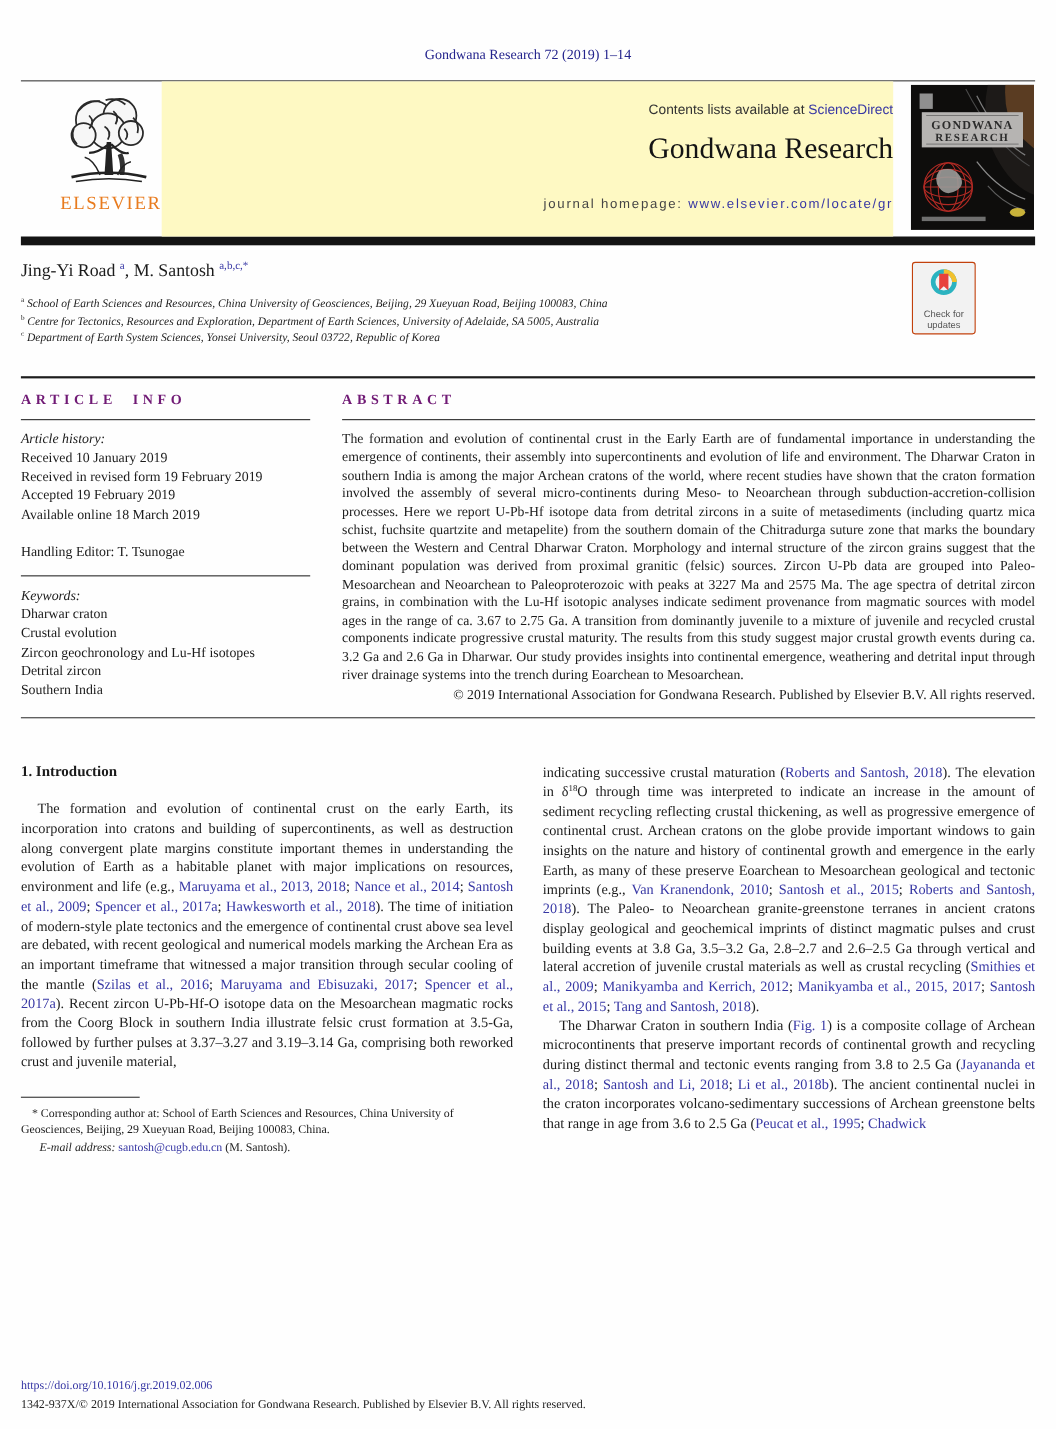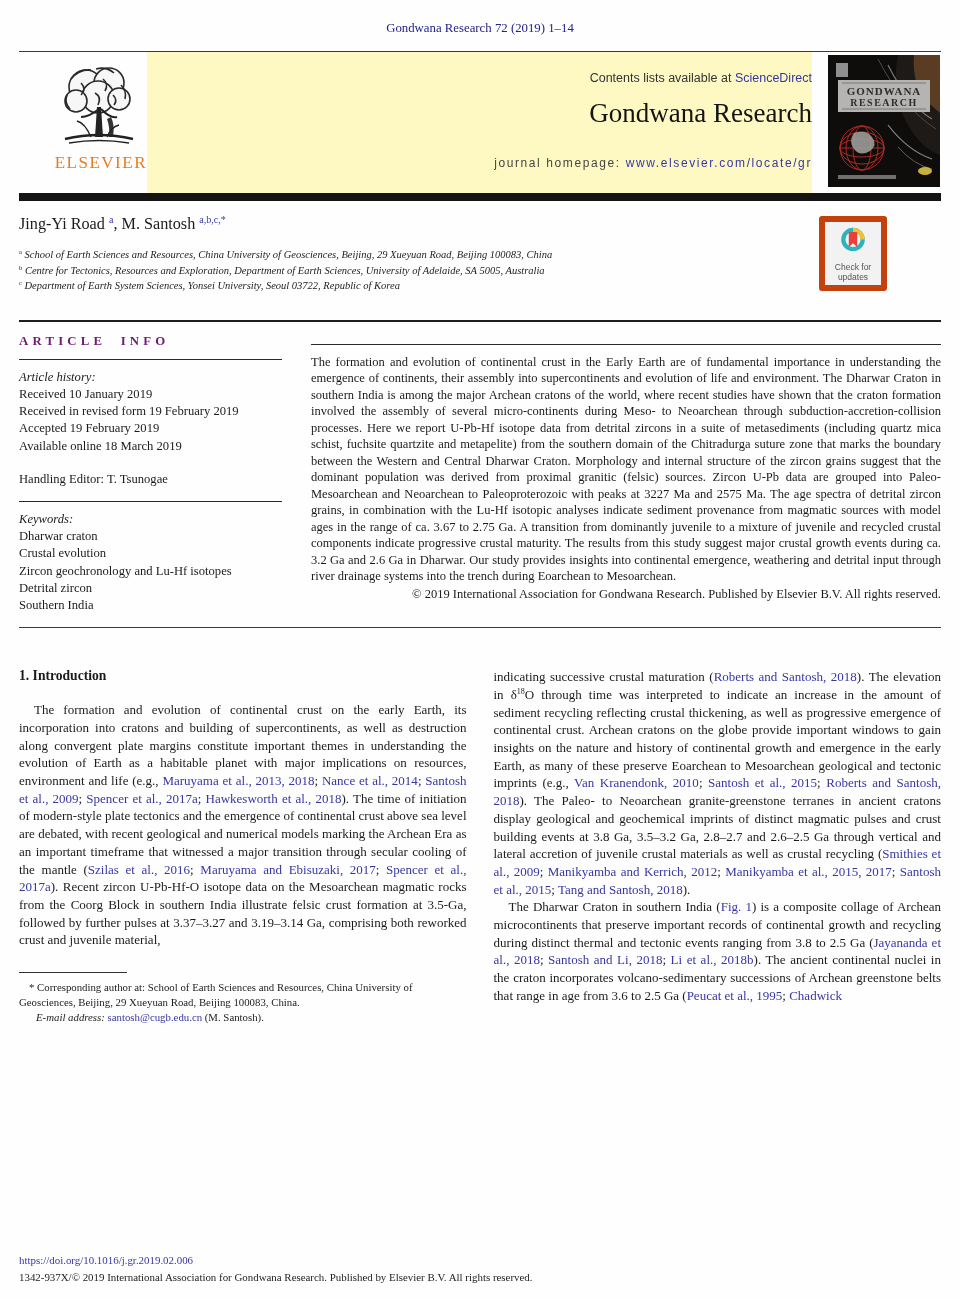--- a/index.html
+++ b/index.html
@@ -1,18 +1,18 @@
 <!DOCTYPE html>
 <html lang="en"><head>
 <meta charset="utf-8">
 <style>
   html,body{margin:0;padding:0;background:#ffffff;}
   .page{width:960px;height:1299px;position:relative;background:#fefefe;overflow:hidden;
         font-family:"Liberation Serif",serif;color:#1b1b1b;}
-  .content{padding:0 19px;position:relative;}
+  .content{padding:0 19px;position:relative;margin-top:22px;}
 
   
   .cite-line{padding-top:21px;text-align:center;font-size:12.8px;color:#23238c;}
   .rule-thin{height:1px;background:#3a3a3a;margin-top:15px;}
   .rule-med{height:2px;background:#1d1d1d;}
   .rule-sec-bottom{height:1px;background:#3a3a3a;}
 
   
   .masthead{display:flex;align-items:stretch;height:141px;}
   .logo-col{width:128px;display:flex;flex-direction:column;align-items:flex-end;padding-top:5px;}
@@ -23,21 +23,21 @@
   .lk{color:#3737a4;}
   .journal-name{font-size:27px;color:#141414;margin-top:13px;}
   .homepage-line{margin-top:27px;font-family:"Liberation Sans",sans-serif;font-size:12px;
                  letter-spacing:1.6px;color:#454545;padding-left:12px;}
   .cover-col{width:114px;display:flex;align-items:flex-start;justify-content:center;padding-top:3px;}
   .bar-thick{height:8px;background:#141414;}
 
   
   .title-block{position:relative;}
   .paper-title{font-size:23.5px;line-height:30.5px;font-weight:500;margin:50px 0 0 0;max-width:800px;}
-  .badge{position:absolute;right:54px;top:1px;width:52px;background:#f2f2f2;border:6px solid #c2410c;
+  .badge{position:absolute;right:54px;top:1px;width:52px;background:#f2f2f2;border:1px solid #c2410c;
          border-radius:3px;padding:4px 2px 3px;text-align:center;cursor:pointer;}
   .badge-text{font-family:"Liberation Sans",sans-serif;font-size:8.5px;line-height:10px;color:#555;}
   .authors{margin-top:14px;font-size:16.2px;}
   .sup{font-size:62%;vertical-align:super;line-height:0;}
   .affils{margin-top:13px;font-size:10.5px;line-height:15.6px;font-style:italic;color:#222;}
   .affils .sup{font-style:normal;}
 
   
   .sec-top-rule{margin-top:26px;}
   .info-abs{display:flex;padding-top:12px;}
@@ -185,20 +185,21 @@
         <div class="info-rule"></div>
         <div class="line italic">Keywords:</div>
         <div class="line">Dharwar craton</div>
         <div class="line">Crustal evolution</div>
         <div class="line">Zircon geochronology and Lu-Hf isotopes</div>
         <div class="line">Detrital zircon</div>
         <div class="line">Southern India</div>
       </div>
 
       <div class="abs-col">
+        <div class="col-heading">ABSTRACT</div>
         <div class="head-rule"></div>
         <div class="abs-text">The formation and evolution of continental crust in the Early Earth are of fundamental importance in understanding the emergence of continents, their assembly into supercontinents and evolution of life and environment. The Dharwar Craton in southern India is among the major Archean cratons of the world, where recent studies have shown that the craton formation involved the assembly of several micro-continents during Meso- to Neoarchean through subduction-accretion-collision processes. Here we report U-Pb-Hf isotope data from detrital zircons in a suite of metasediments (including quartz mica schist, fuchsite quartzite and metapelite) from the southern domain of the Chitradurga suture zone that marks the boundary between the Western and Central Dharwar Craton. Morphology and internal structure of the zircon grains suggest that the dominant population was derived from proximal granitic (felsic) sources. Zircon U-Pb data are grouped into Paleo-Mesoarchean and Neoarchean to Paleoproterozoic with peaks at 3227 Ma and 2575 Ma. The age spectra of detrital zircon grains, in combination with the Lu-Hf isotopic analyses indicate sediment provenance from magmatic sources with model ages in the range of ca. 3.67 to 2.75 Ga. A transition from dominantly juvenile to a mixture of juvenile and recycled crustal components indicate progressive crustal maturity. The results from this study suggest major crustal growth events during ca. 3.2 Ga and 2.6 Ga in Dharwar. Our study provides insights into continental emergence, weathering and detrital input through river drainage systems into the trench during Eoarchean to Mesoarchean.</div>
         <div class="abs-copy">© 2019 International Association for Gondwana Research. Published by Elsevier B.V. All rights reserved.</div>
       </div>
     </div>
 
     <div class="rule-sec-bottom sec-bottom"></div>
 
     <div class="body-cols">
       <div class="bcol">

